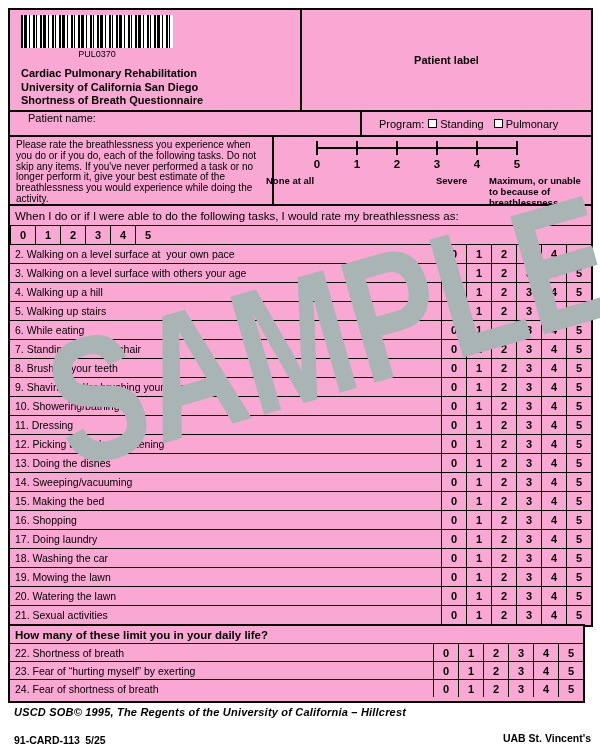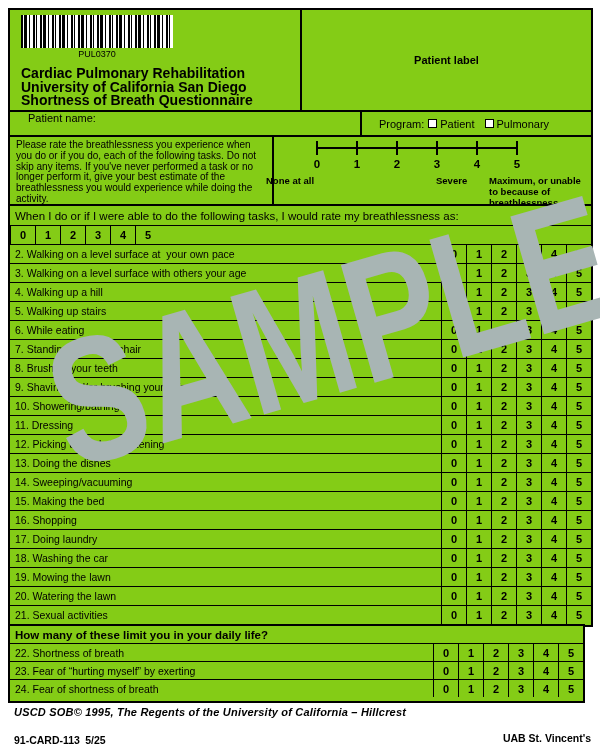--- a/index.html
+++ b/index.html
@@ -2,38 +2,38 @@
 <html><head>
 <meta charset="utf-8">
 <style>
   html,body{margin:0;padding:0}
   body{
     width:600px;height:753px;position:relative;overflow:hidden;
     background:#ffffff;color:#000;
     font-family:"Liberation Sans", sans-serif;
   }
   .preline{white-space:pre-line}
-  .box{position:absolute;box-sizing:border-box;border:2.5px solid #000;background:#84cc16}
+  .box{position:absolute;box-sizing:border-box;border:2.5px solid #000;background:#f9a8d4}
   #main-box{left:8px;top:8px;width:585px;height:619px}
   #bottom-box{left:8px;top:624px;width:577px;height:79px}
 
   
   .top{display:flex;height:100px}
   .top-left{width:292px;border-right:2px solid #000;box-sizing:border-box;padding:5px 0 0 11px}
   .barcode{
     width:152px;height:33px;
     background:repeating-linear-gradient(90deg,
       #000 0px,#000 2px,#fff 2px,#fff 3px,
       #000 3px,#000 6px,#fff 6px,#fff 8px,
       #000 8px,#000 9px,#fff 9px,#fff 12px,
       #000 12px,#000 14px,#fff 14px,#fff 15px,
       #000 15px,#000 16px,#fff 16px,#fff 19px);
   }
   .barcode-label{width:152px;text-align:center;font-size:9px;margin-top:1px}
-  .org{margin-top:8px;font-weight:bold;font-size:14px;line-height:13.5px}
+  .org{margin-top:8px;font-weight:bold;font-size:11px;line-height:13.5px}
   .top-right{flex:1;display:flex;align-items:center;justify-content:center;font-weight:bold;font-size:11px}
 
   
   .prow{display:flex;height:25px;border-top:2px solid #000;box-sizing:border-box}
   .prow-left{flex:1;font-size:11px;display:flex;align-items:flex-start;padding-left:18px}
   .pfield{flex:1;height:100%}
   .prow-right{width:231px;border-left:2px solid #000;box-sizing:border-box;display:flex;align-items:center;font-size:11px;padding-left:17px}
   .cb{display:inline-block;width:9px;height:9px;border:1.5px solid #000;box-sizing:border-box;margin:0 3px 0 4px;background:#fff}
   .cbl{font-size:11px}
   .cbl + .cb{margin-left:10px}
@@ -88,21 +88,21 @@
   </div>
 
   <div class="prow">
     <div class="prow-left">
       <span>Patient name:</span>
       <span class="pfield"></span>
     </div>
     <div class="prow-right">
       <span>Program:</span>
       <span class="cb"></span>
-      <span class="cbl">Patient</span>
+      <span class="cbl">Standing</span>
       <span class="cb"></span>
       <span class="cbl">Pulmonary</span>
     </div>
   </div>
 
   <div class="irow">
     <div class="instr">Please rate the breathlessness you experience when you do or if you do, each of the following tasks. Do not skip any items. If you've never performed a task or no longer perform it, give your best estimate of the breathlessness you would experience while doing the activity.</div>
     <div class="scale">
       <div class="scale-line"></div>
       <div id="scale-ticks">

